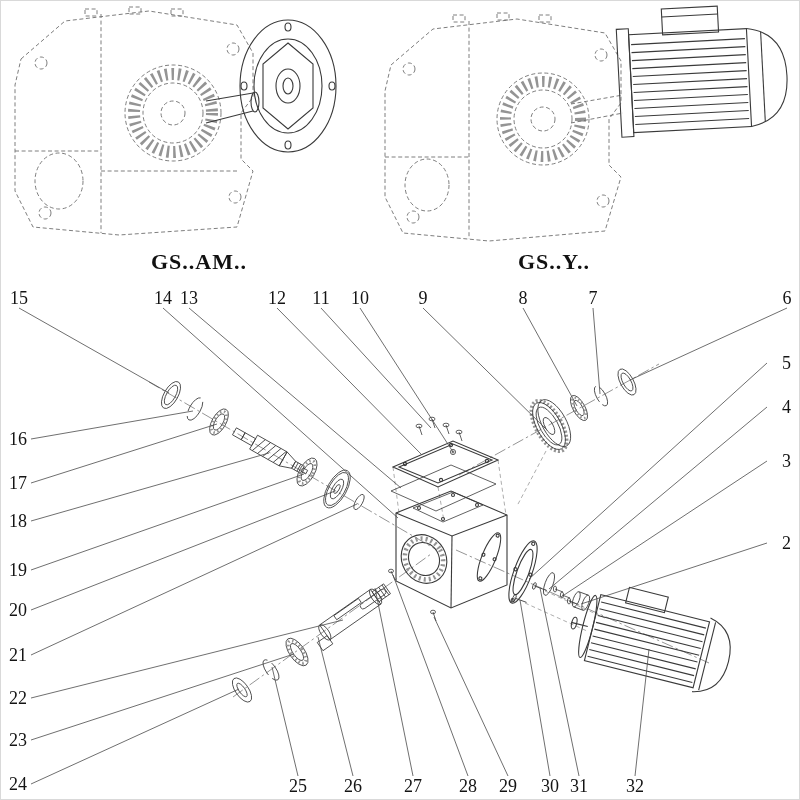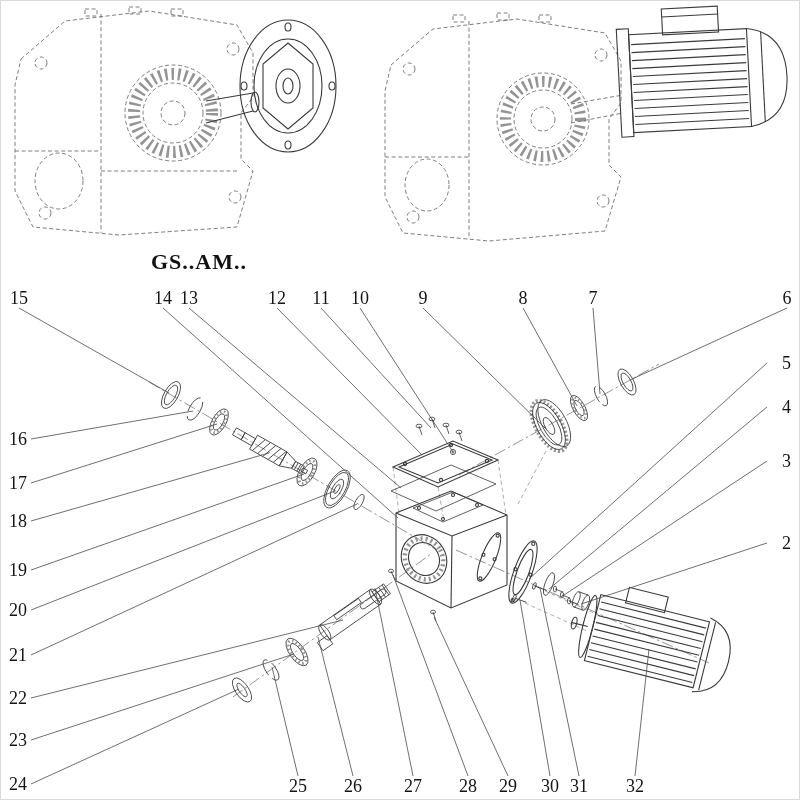--- a/index.html
+++ b/index.html
@@ -14,20 +14,21 @@
   .hatch{fill:none;stroke:#949494;}
   .callout{font-family:"Liberation Serif",serif;font-size:18px;fill:#141414;}
   .leader{stroke:#4a4a4a;stroke-width:.8;}
 </style>
 </head>
 <body>
 
 <div id="page">
 
   <div class="caption" style="left:132px;top:248px;width:132px;">GS..AM..</div>
+  <div class="caption" style="left:494px;top:248px;width:118px;">GS..Y..</div>
 
   <svg id="diagram-svg" width="800" height="800" viewBox="0 0 800 800">
 
     <g class="dashed">
       <path d="M20 58 L64 20 L148 10 L236 24 L252 52 L252 96 L240 112 L240 158 L252 170 L236 226 L118 234 L32 226 L14 190 L14 84 Z"></path>
       <line x1="100" y1="13" x2="100" y2="232"></line>
       <line x1="14" y1="150" x2="100" y2="150"></line>
       <line x1="100" y1="170" x2="236" y2="170"></line>
       <circle cx="172" cy="112" r="48"></circle>
       <circle cx="172" cy="112" r="30"></circle>

